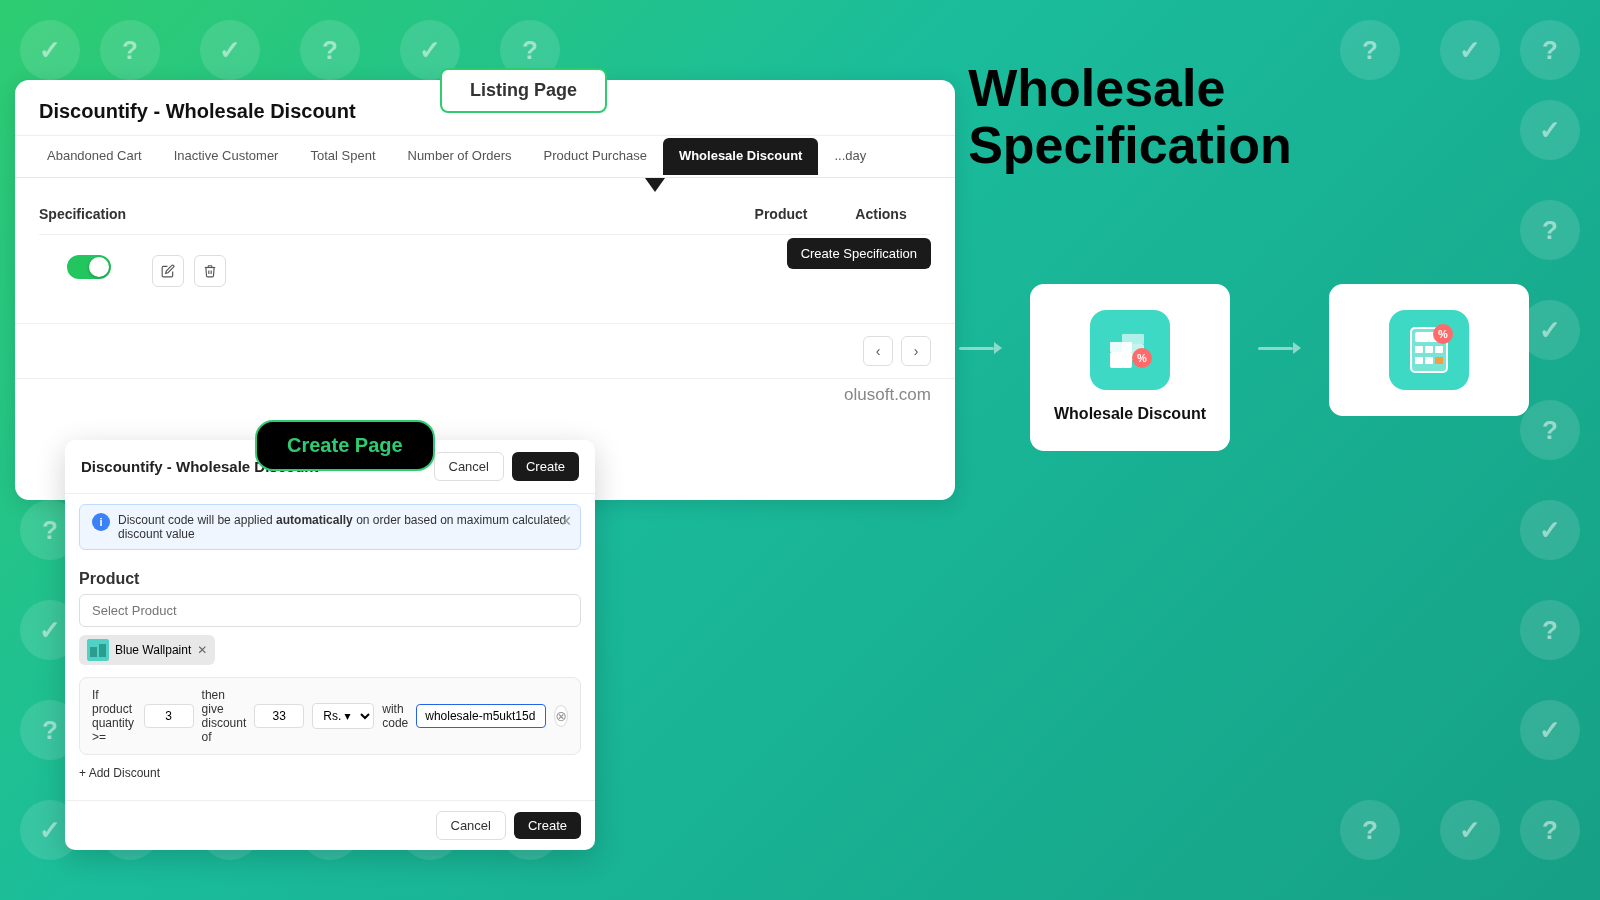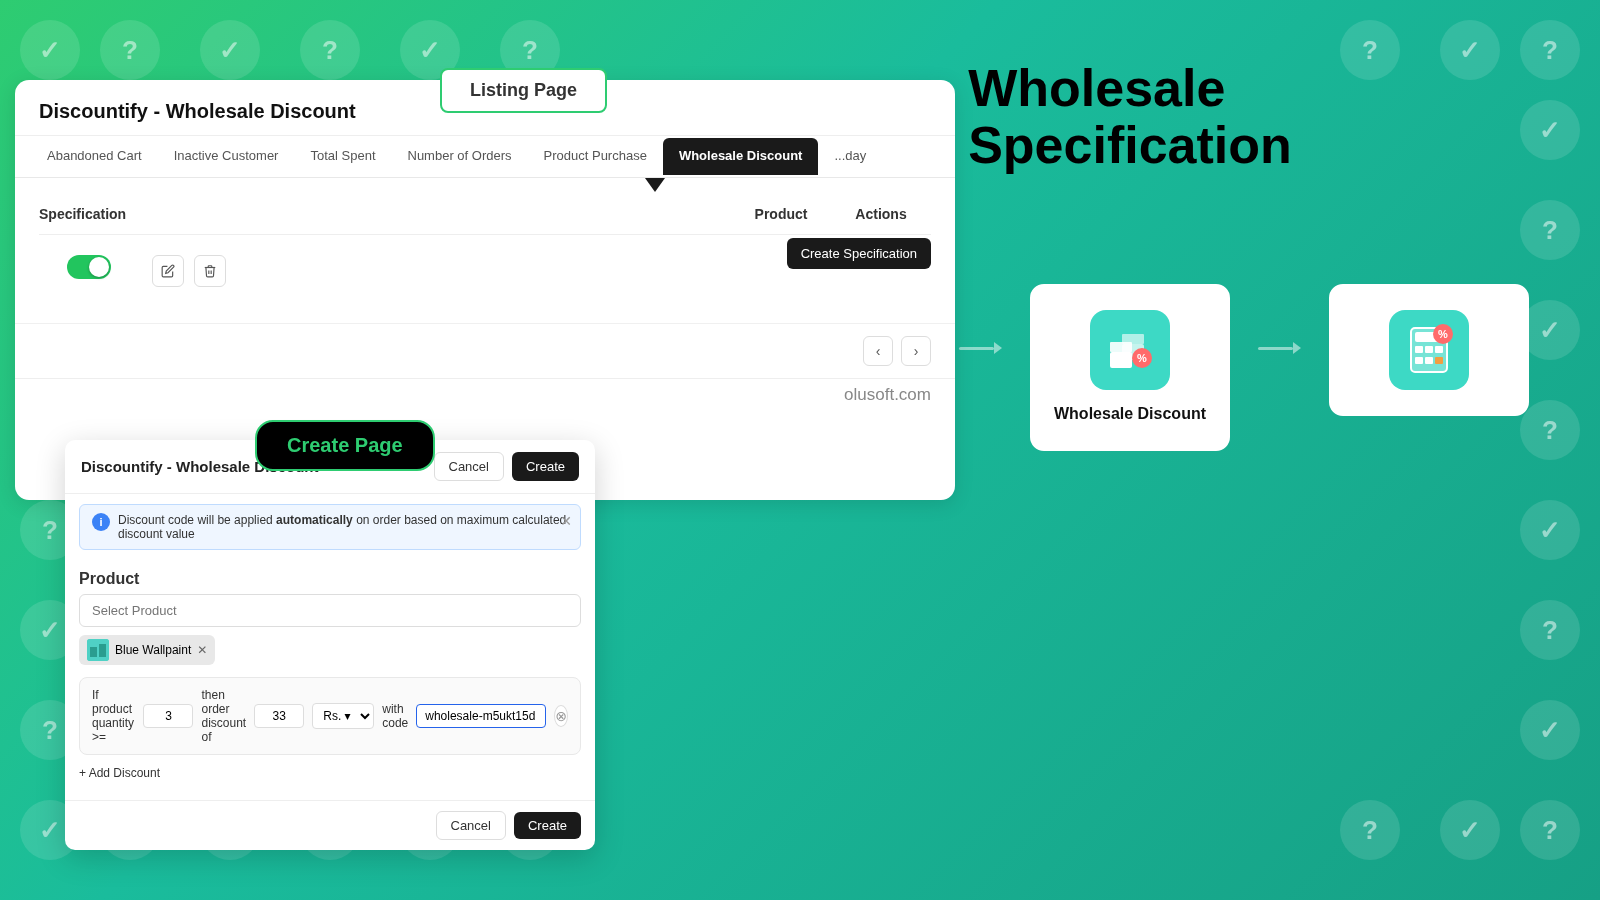--- a/index.html
+++ b/index.html
@@ -629,21 +629,21 @@
           </svg>
         </div>
         <span>Blue Wallpaint</span>
         <span class="tag-close">✕</span>
       </div>
     </div>
 
     <div class="discount-row">
       <span>If product quantity &gt;=</span>
       <input class="discount-input" type="text" value="3" style="">
-      <span>then order discount of</span>
+      <span>then give discount of</span>
       <input class="discount-input" type="text" value="33" style="">
       <select class="currency-select">
         <option>Rs. ▾</option>
         <option>$</option>
         <option>€</option>
       </select>
       <span>with code</span>
       <input class="code-input" type="text" value="wholesale-m5ukt15d" style="">
       <div class="remove-row-btn">⊗</div>
     </div>

